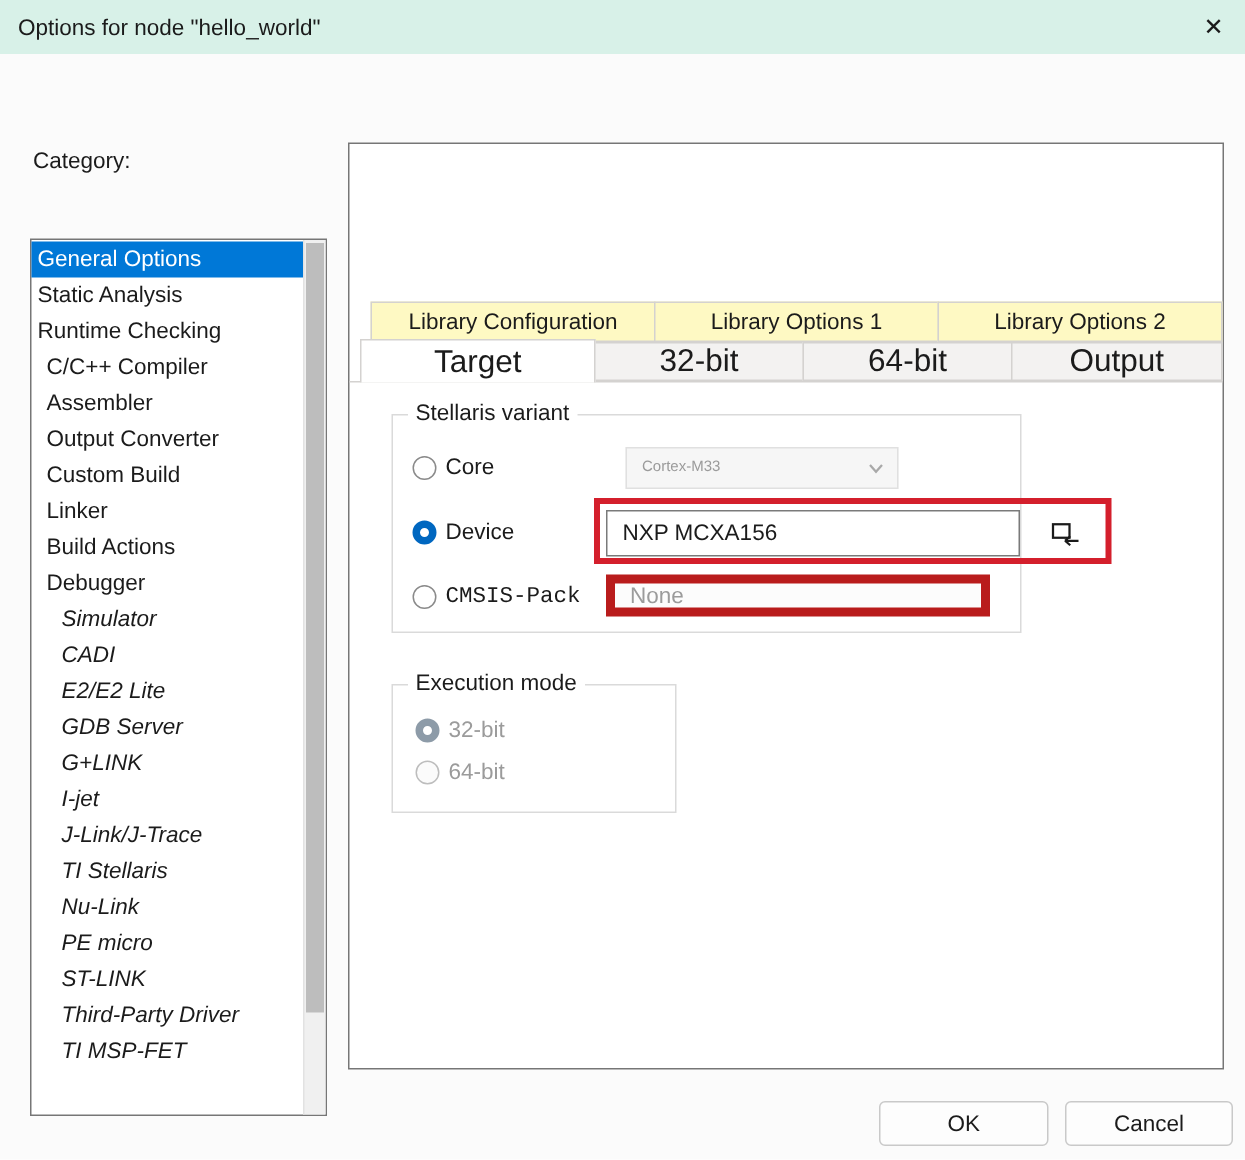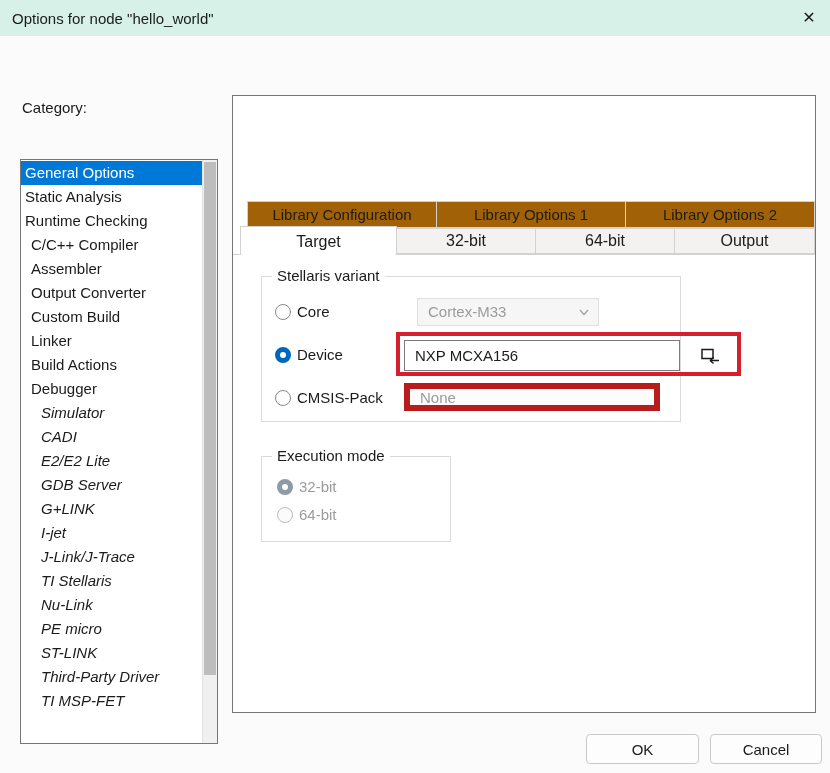--- a/index.html
+++ b/index.html
@@ -50,31 +50,31 @@
   
   .panel {
     position:absolute; left:232px; top:95px; width:584px; height:618px;
     background:#ffffff; border:1px solid #767676;
   }
 
   
   .tabs1 { position:absolute; left:14px; top:105px; display:flex; }
   .tab1 {
     width:190px; height:27px; line-height:25px; text-align:center;
-    font-size:15px; background:#a16207; border:1px solid #d4d2d0;
+    font-size:15px; background:#fef9c3; border:1px solid #d4d2d0;
     margin-left:-1px; cursor:pointer;
   }
   .tab1:first-child { margin-left:0; }
   .content-line {
     position:absolute; left:0; top:158px; width:100%; height:0;
     border-top:1px solid #d4d2d0; z-index:1;
   }
   .tab2 {
     position:absolute; top:132px; height:26px; line-height:24px;
-    text-align:center; font-size:16px; background:#f3f2f1;
+    text-align:center; font-size:21px; background:#f3f2f1;
     border:1px solid #d4d2d0; cursor:pointer; z-index:1;
   }
   .tab2.active {
     top:130px; height:29px; line-height:29px; background:#fff;
     border-bottom:0; z-index:2;
   }
 
   
   .groupbox { position:absolute; border:1px solid #dadada; background:#fff; }
   .group-pv { left:28px; top:180px; width:420px; height:146px; }
@@ -92,21 +92,21 @@
   .radio.checked { border:5px solid #0067c0; }
   .radio.checked-disabled { border:5px solid #8d9ba8; }
   .radio.disabled { border:1px solid #bdbdbd; background:#fbfbfb; }
   .radio-label { position:absolute; font-size:15px; white-space:nowrap; }
   .radio-label.disabled { color:#9b9b9b; }
 
   
   .combo {
     position:absolute; left:155px; top:21px; width:182px; height:28px;
     background:#f6f6f6; border:1px solid #e0e0e0; color:#9b9b9b;
-    font-size:15px; line-height:26px; padding-left:10px;
+    font-size:10px; line-height:26px; padding-left:10px;
   }
   .combo .chev {
     position:absolute; right:9px; top:10px; width:10px; height:7px;
   }
   .device-input {
     position:absolute; left:142px; top:63px; width:276px; height:31px;
     border:1px solid #7a7a7a; background:#fff; font-size:15px;
     padding-left:10px; font-family:"Liberation Sans", sans-serif; color:#1b1b1b;
   }
   .cmsis-input {
@@ -202,21 +202,21 @@
       <svg class="chev" viewBox="0 0 10 7">
         <polyline points="1,1 5,5.5 9,1" fill="none" stroke="#a9a9a9" stroke-width="1.5"></polyline>
       </svg>
     </div>
 
     <span class="radio checked" style="left:13px; top:70px;"></span>
     <span class="radio-label" style="left:35px; top:69px;">Device</span>
     <input class="device-input" type="text" value="NXP MCXA156" style="">
 
     <span class="radio" style="left:13px; top:113px;"></span>
-    <span class="radio-label" style="left:35px; top:112px;">CMSIS-Pack</span>
+    <span class="radio-label" style="left:35px; top:112px;font-family:Liberation Mono, monospace;">CMSIS-Pack</span>
     <input class="cmsis-input" type="text" disabled="" value="None" style="">
   </div>
 
   <button class="browse-btn">
     <svg width="20" height="18" viewBox="0 0 20 18">
       <rect x="2" y="2.5" width="11" height="9" fill="none" stroke="#1b1b1b" stroke-width="1.5"></rect>
       <path d="M19 13.5 H10 M10 13.5 L13.5 10.5 M10 13.5 L13.5 16.5" fill="none" stroke="#1b1b1b" stroke-width="1.5"></path>
     </svg>
   </button>
 

